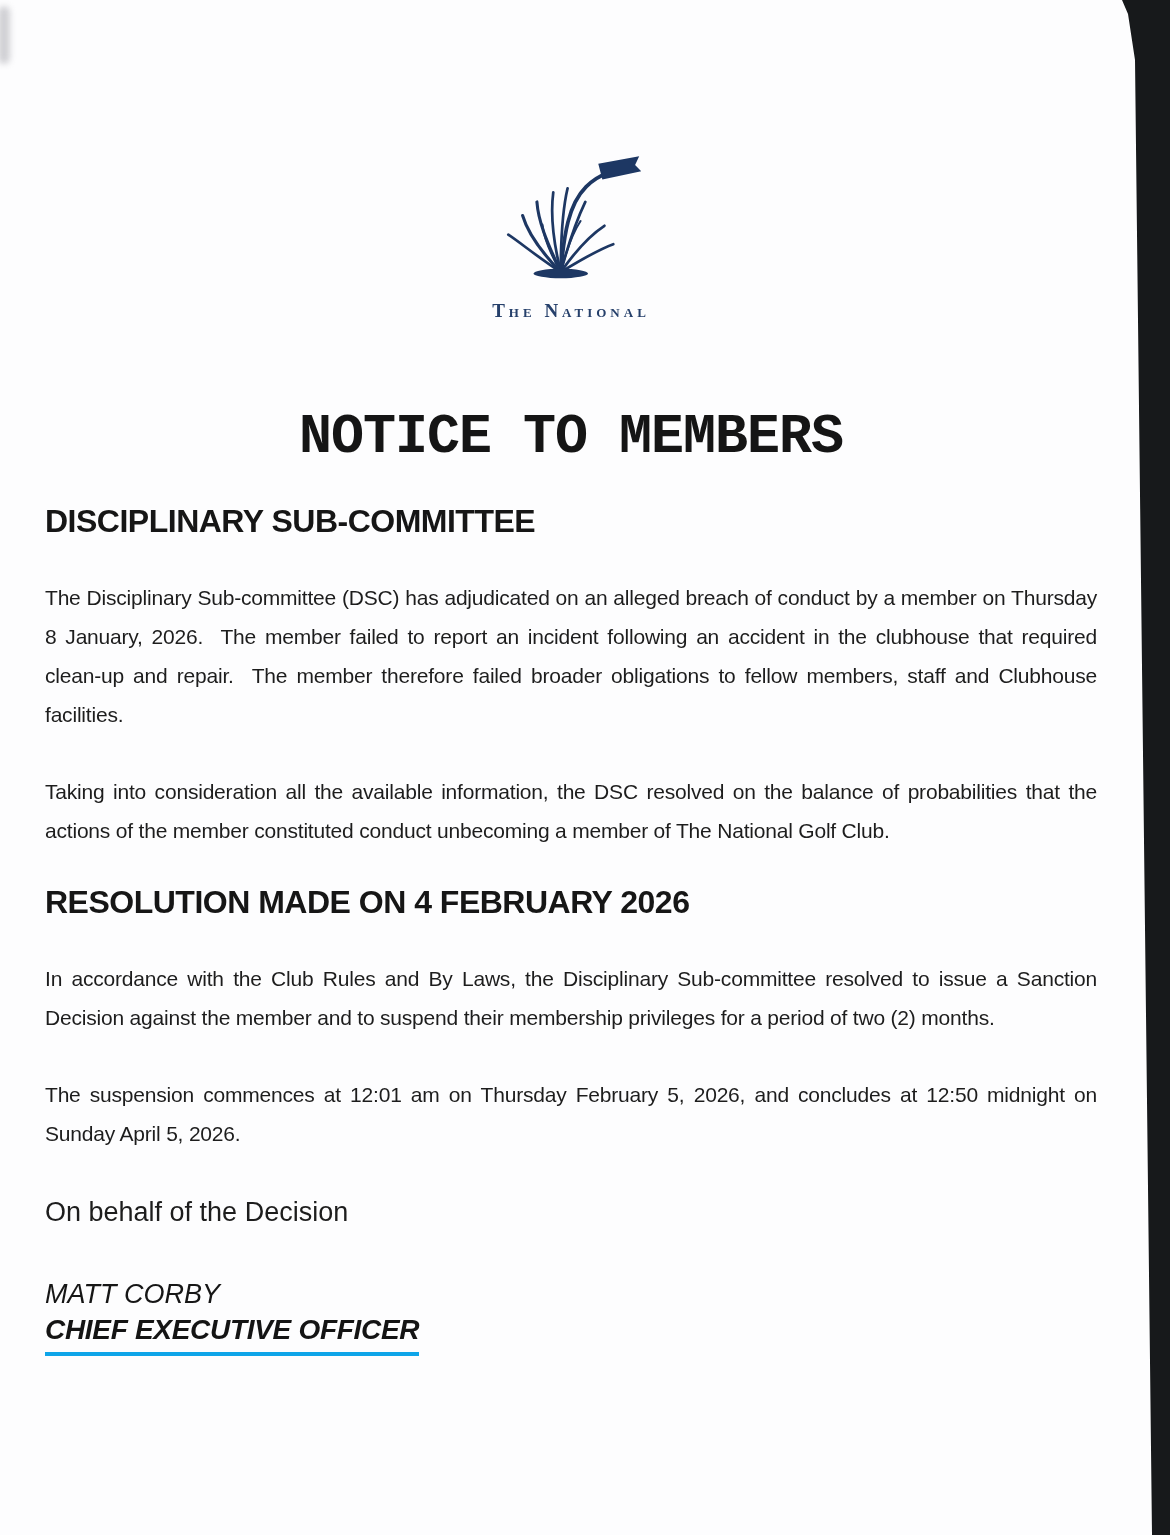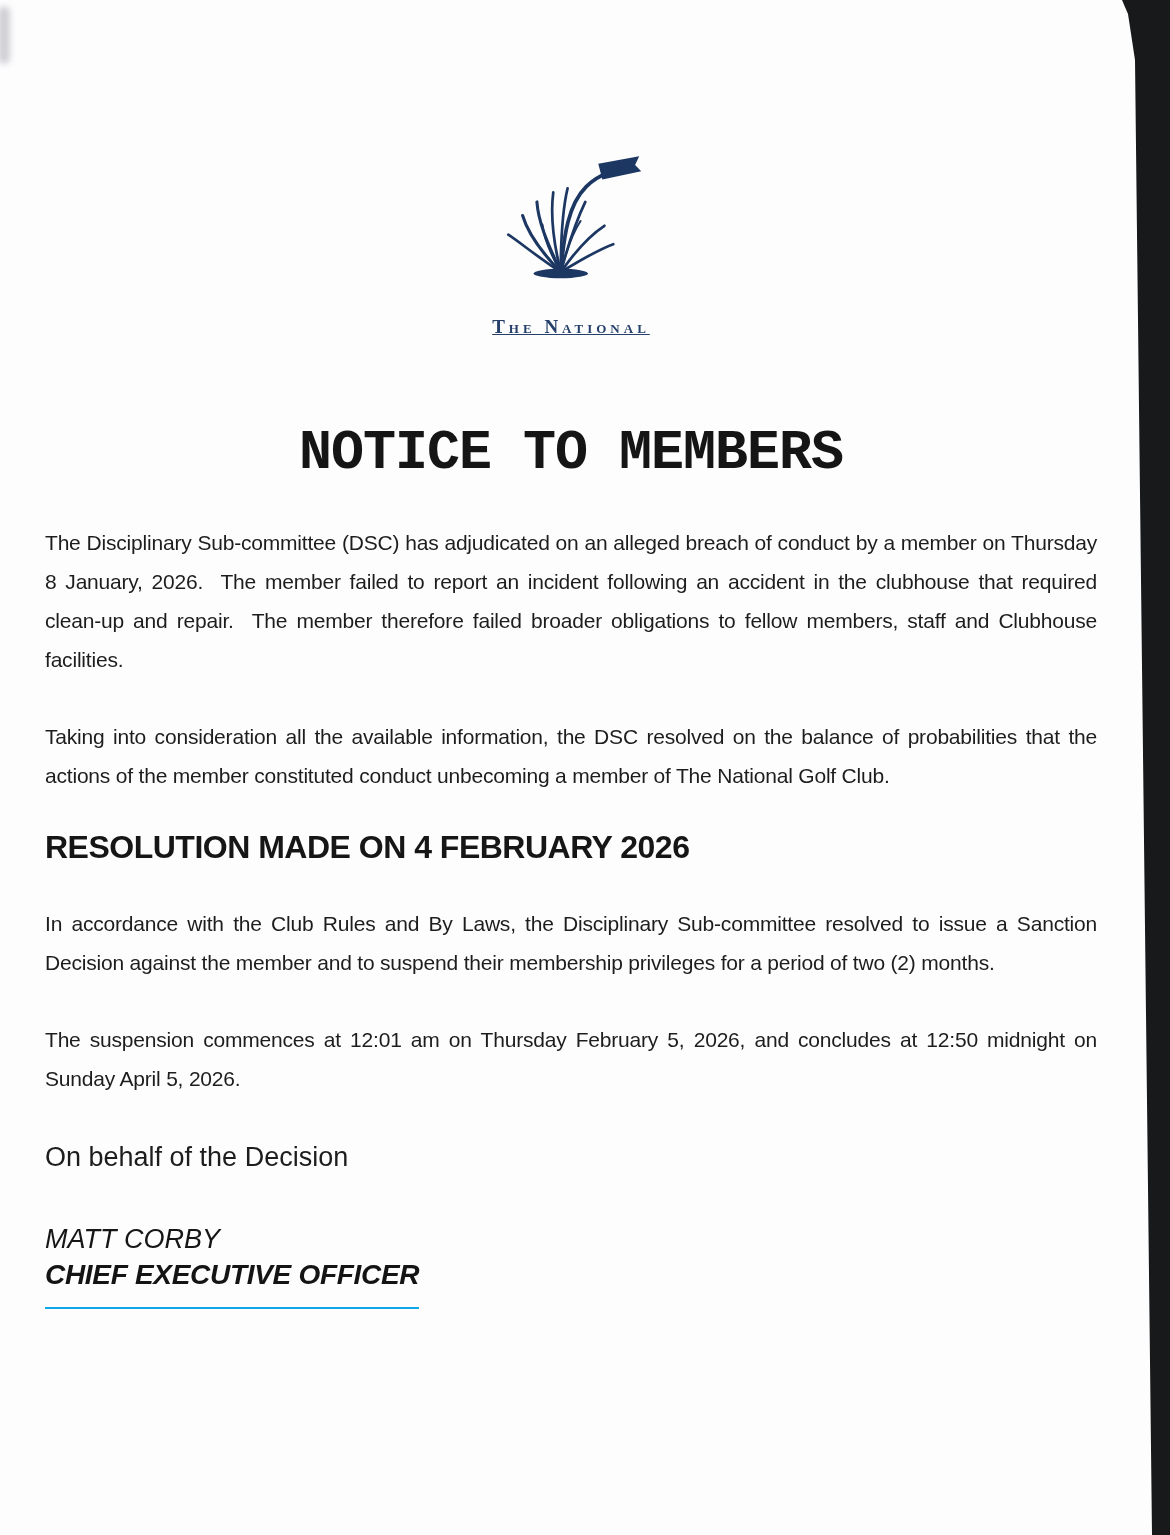--- a/index.html
+++ b/index.html
@@ -21,28 +21,27 @@
     background:#9a9aa2;border-radius:8px;opacity:.45;filter:blur(3px);
   }
   .page-content{
     position:absolute;left:45px;top:0;width:1052px;
   }
   .logo-block{
     margin-top:146px;text-align:center;
   }
   .logo-mark{display:inline-block;}
   .brand-name{
-    margin-top:16px;
+    margin-top:0;
     font-family:"Liberation Serif",serif;
     font-variant:small-caps;
     font-weight:600;
     font-size:19px;
     letter-spacing:4px;
     color:#26406b;
-    text-decoration:underline;
   }
   .doc-title{
     margin:84px 0 0 0;
     text-align:center;
     font-size:55px;
     font-weight:700;
     letter-spacing:-1px;
     color:#151515;
     font-family:Liberation Mono, monospace;
   }
@@ -72,22 +71,22 @@
     font-size:27px;
     line-height:40px;
     color:#161616;
   }
   .signature-title{
     display:inline-block;
     font-size:28px;
     font-weight:700;
     letter-spacing:-0.3px;
     color:#141414;
-    border-bottom:2px solid #0ea5e9;
-    padding-bottom:16px;
+    border-bottom:4px solid #0ea5e9;
+    padding-bottom:6px;
   }
 </style>
 </head>
 <body>
 
 <div class="screen-edge"></div>
 <div class="corner-smudge"></div>
 
 <div class="page-content">
 
@@ -111,20 +110,21 @@
           <path d="M150,16 L210,5 L204,18 L213,27 L156,39 Z"></path>
           <ellipse cx="95" cy="177" rx="40" ry="7"></ellipse>
         </g>
       </svg>
     </span>
     <div class="brand-name">The National</div>
   </div>
 
   <h1 class="doc-title">NOTICE TO MEMBERS</h1>
 
+  <h2 class="section-heading">DISCIPLINARY SUB-COMMITTEE</h2>
 
   <p class="body-para">The Disciplinary Sub-committee (DSC) has adjudicated on an alleged breach of conduct by a member on Thursday 8 January, 2026.  The member failed to report an incident following an accident in the clubhouse that required clean-up and repair.  The member therefore failed broader obligations to fellow members, staff and Clubhouse facilities.</p>
 
   <p class="body-para">Taking into consideration all the available information, the DSC resolved on the balance of probabilities that the actions of the member constituted conduct unbecoming a member of The National Golf Club.</p>
 
   <h2 class="section-heading">RESOLUTION MADE ON 4 FEBRUARY 2026</h2>
 
   <p class="body-para">In accordance with the Club Rules and By Laws, the Disciplinary Sub-committee resolved to issue a Sanction Decision against the member and to suspend their membership privileges for a period of two (2) months.</p>
 
   <p class="body-para">The suspension commences at 12:01 am on Thursday February 5, 2026, and concludes at 12:50 midnight on Sunday April 5, 2026.</p>

